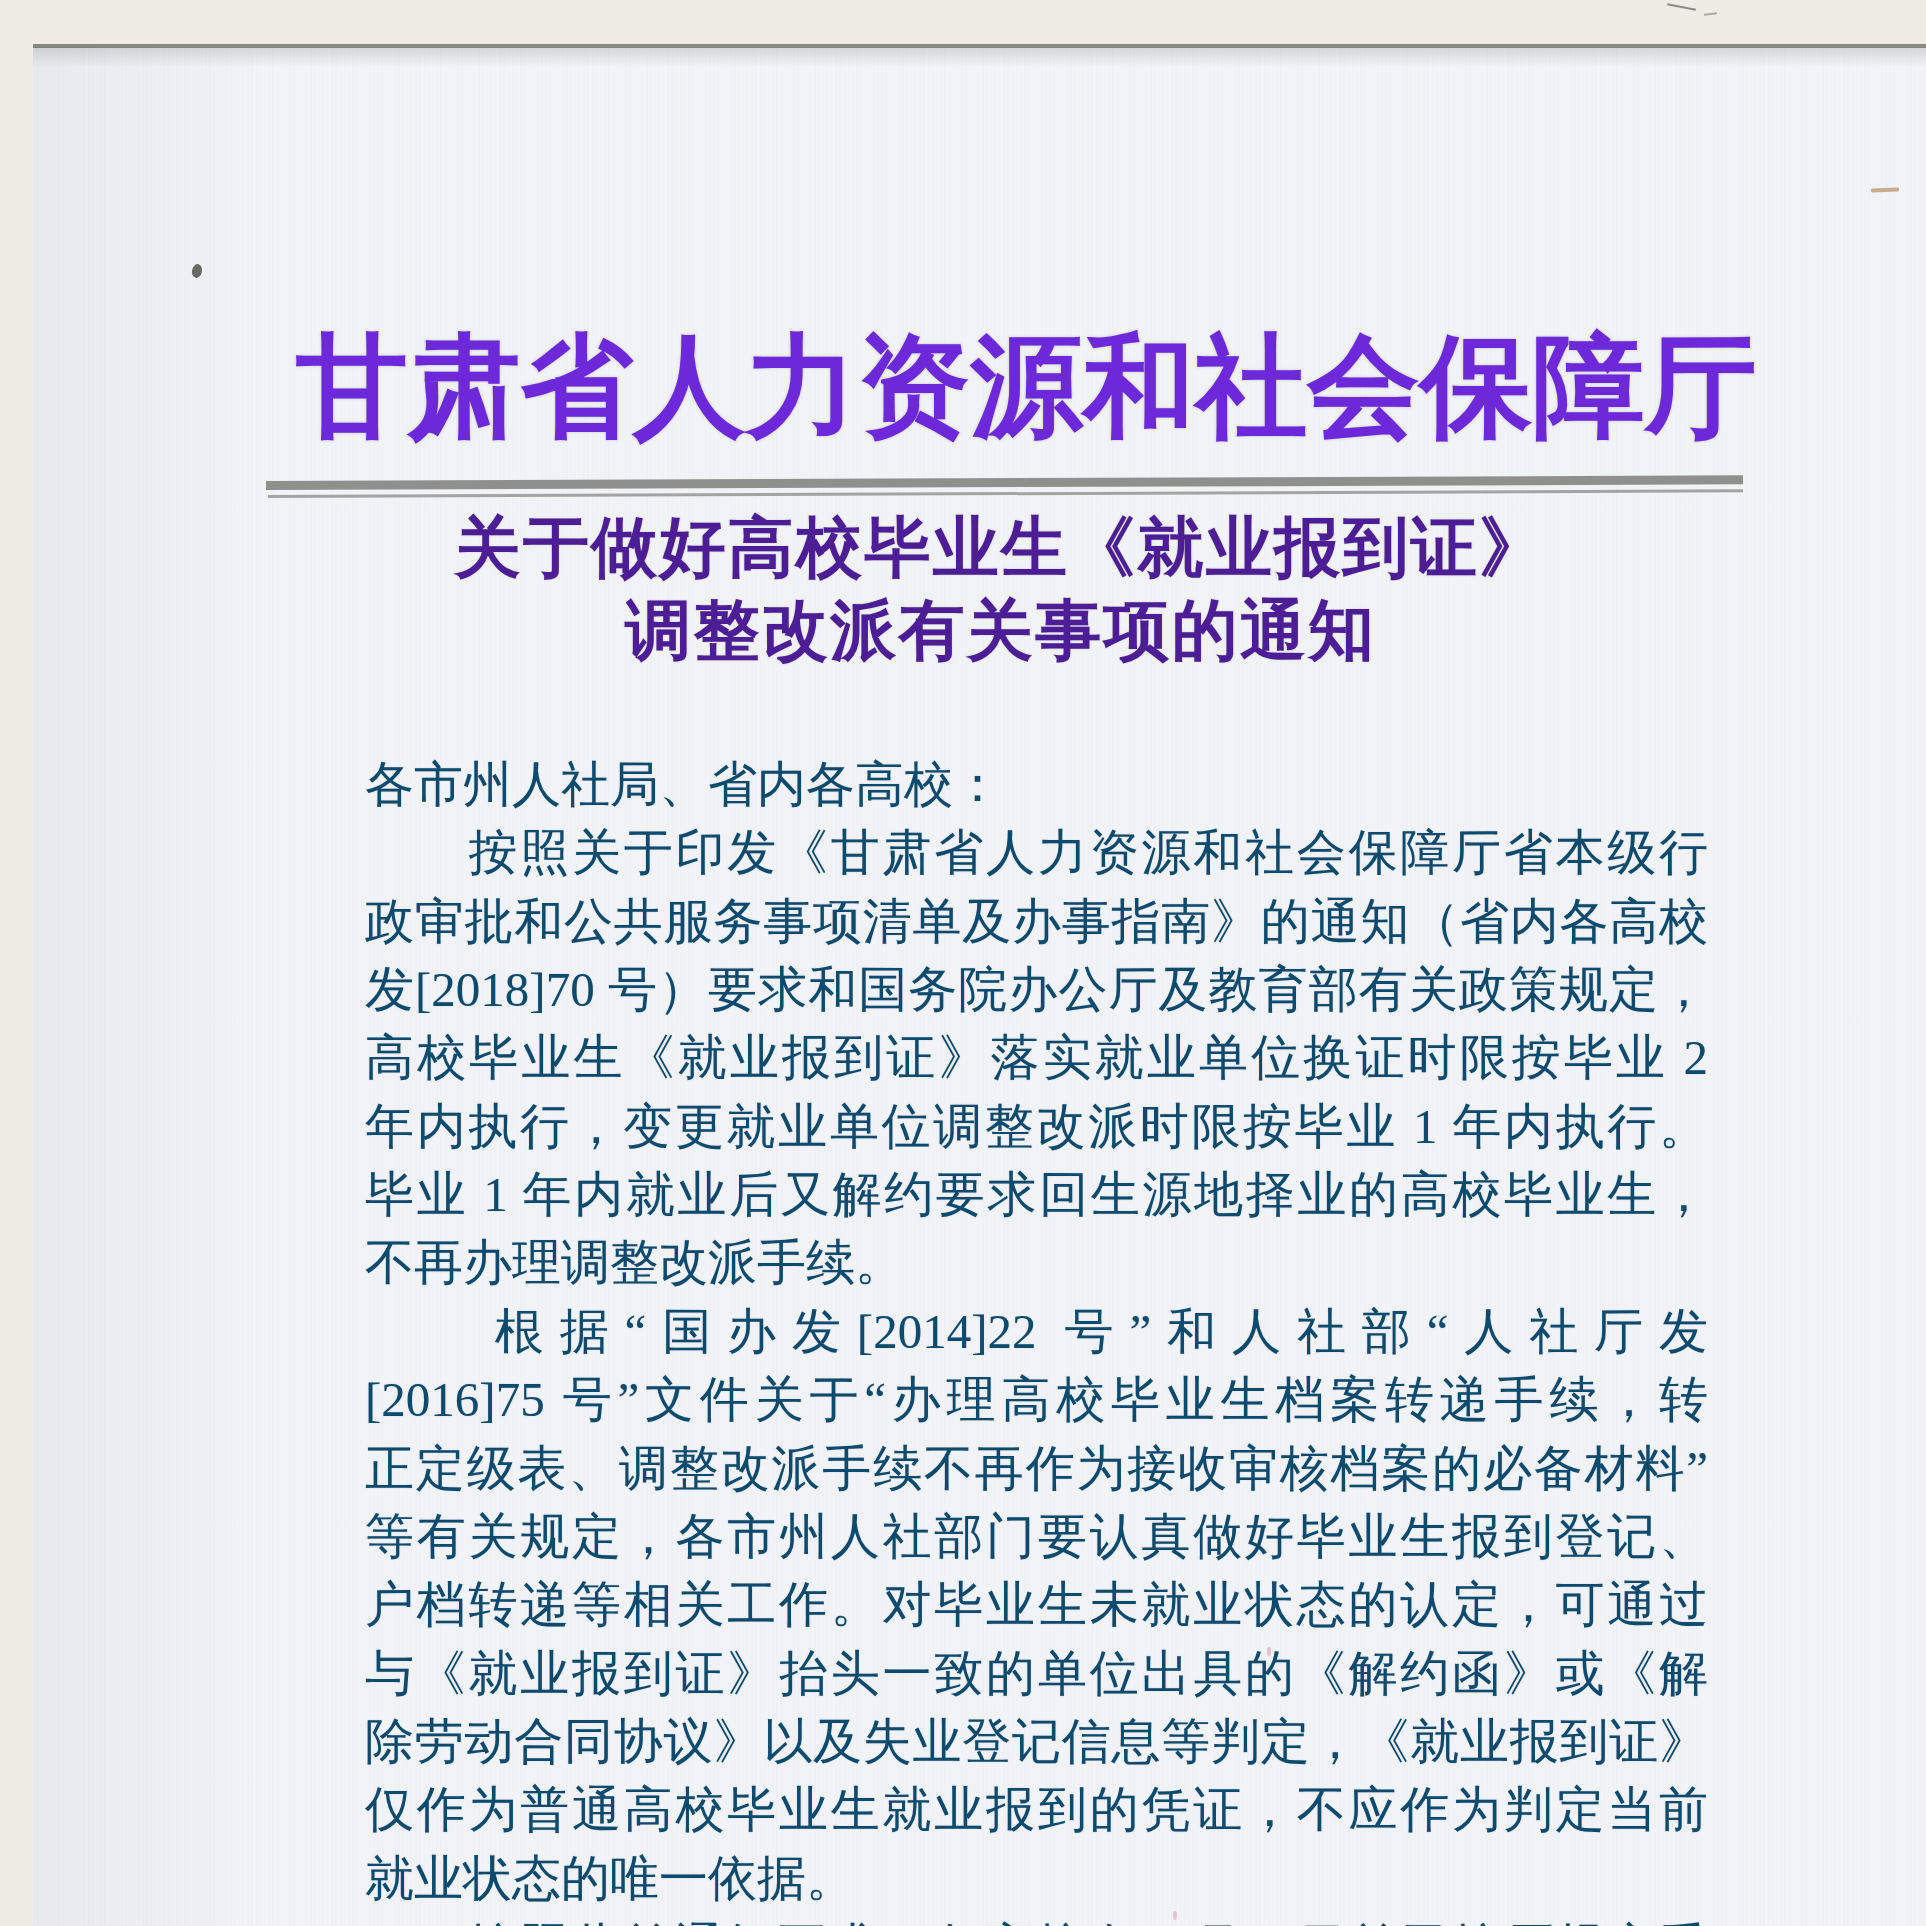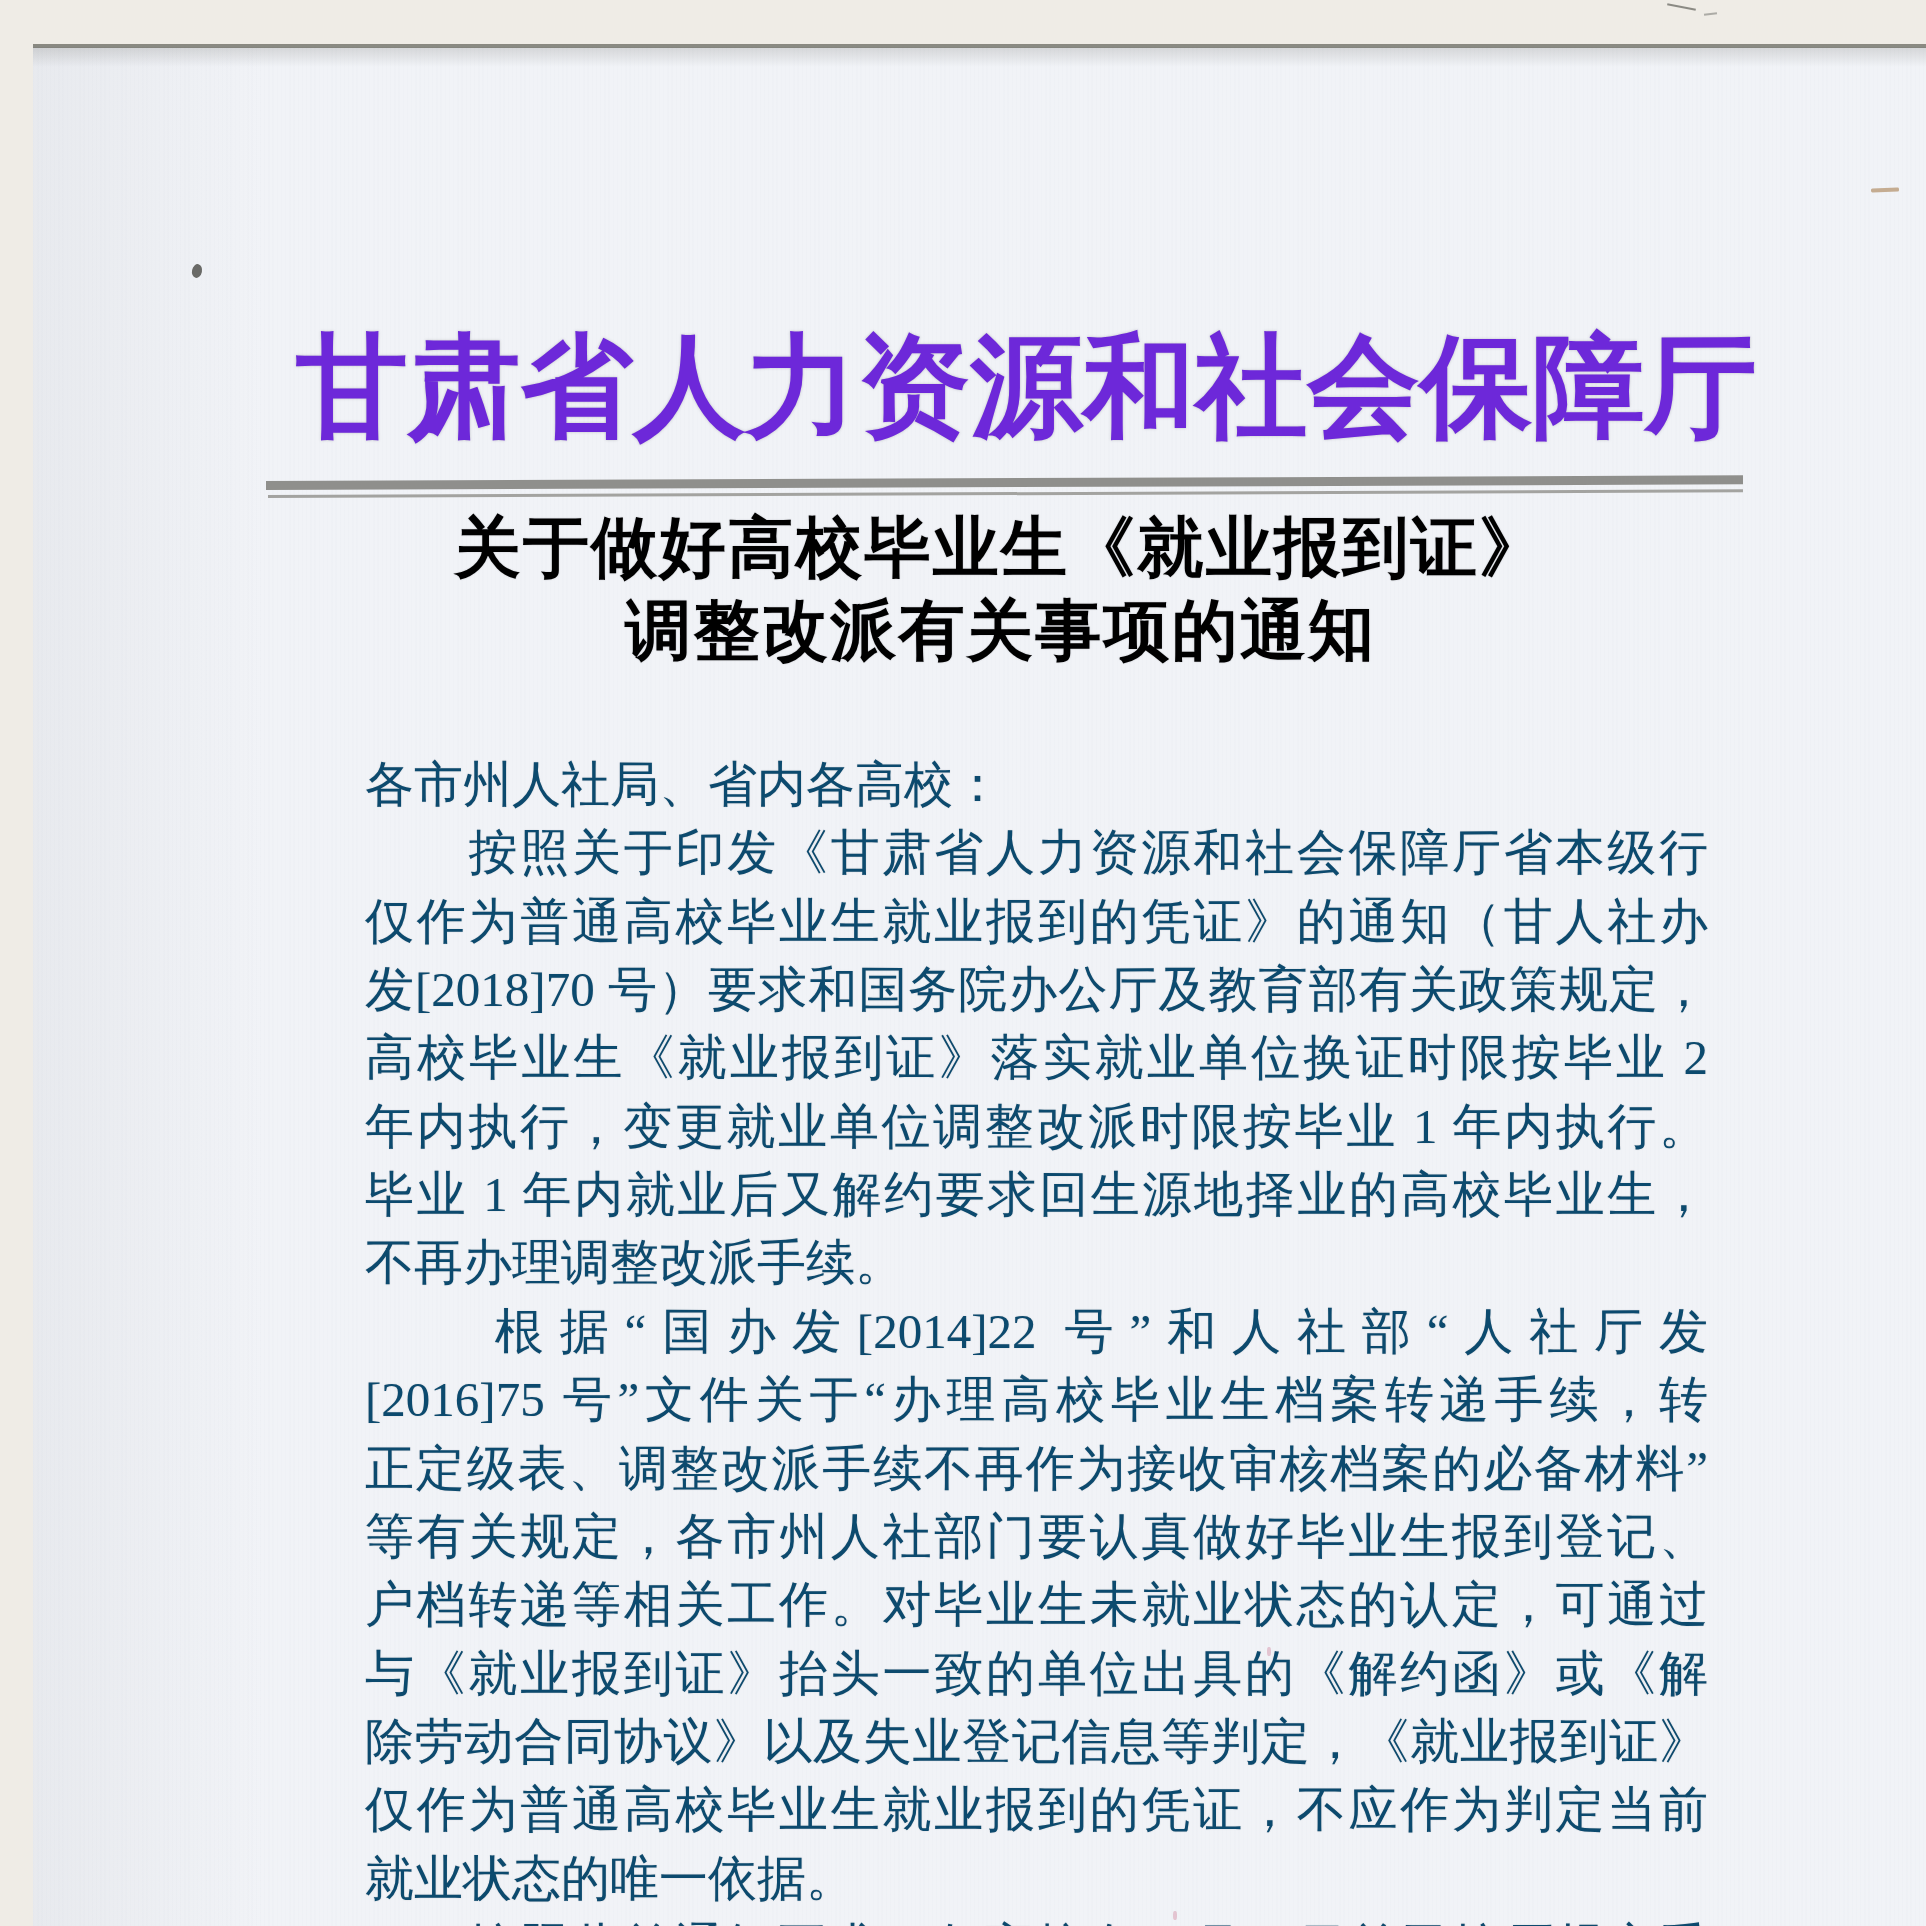--- a/index.html
+++ b/index.html
@@ -27,21 +27,21 @@
     position:absolute;left:296px;top:331px;width:1472px;
     font-size:112px;line-height:1;font-weight:bold;white-space:nowrap;
     color:#6d28d9;letter-spacing:0.4px;
     text-shadow:0 0 2.7px rgba(90,90,100,.35);
   }
   .rule{position:absolute;transform-origin:left center;}
   .rule-thick-top{left:266px;top:481px;width:1477px;height:8.5px;background:#8f8f8c;transform:rotate(-0.22deg);}
   .rule-thin-top{left:268px;top:495px;width:1475px;height:2.7px;background:#a3a3a0;transform:rotate(-0.22deg);}
   .doc-title{
     position:absolute;left:327px;width:1348px;text-align:center;
-    font-size:66px;line-height:1;font-weight:bold;color:#000000;
+    font-size:66px;line-height:1;font-weight:bold;color:#4c1d95;
     letter-spacing:2.3px;text-shadow:0 0 1.5px rgba(50,50,60,.3);
   }
   .doc-title.l1{top:515px;}
   .doc-title.l2{top:598px;}
   .body-line{
     position:absolute;left:365px;width:1343px;
     font-size:49px;line-height:1.18;color:#0c4a6e;
     text-shadow:0 0 1.2px rgba(60,60,70,.28);
   }
   .body-line.fill{text-align:justify;text-align-last:justify;text-justify:inter-character;}
@@ -84,21 +84,21 @@
   <div class="letterhead">甘肃省人力资源和社会保障厅</div>
   <div class="rule rule-thick-top"></div>
   <div class="rule rule-thin-top"></div>
 
   <div class="doc-title l1">关于做好高校毕业生《就业报到证》</div>
   <div class="doc-title l2">调整改派有关事项的通知</div>
 
   <div>
       <div class="body-line" style="top: 756px;">各市州人社局、省内各高校：</div>
       <div class="body-line fill" style="top: 824px;">　　按照关于印发《甘肃省人力资源和社会保障厅省本级行</div>
-      <div class="body-line fill" style="top: 893px;">仅作为普通高校毕业生就业报到的凭证》的通知（甘人社办</div>
+      <div class="body-line fill" style="top: 893px;">政审批和公共服务事项清单及办事指南》的通知（省内各高校</div>
       <div class="body-line fill" style="top: 961px;">发[2018]70 号）要求和国务院办公厅及教育部有关政策规定，</div>
       <div class="body-line fill" style="top: 1029px;">高校毕业生《就业报到证》落实就业单位换证时限按毕业 2</div>
       <div class="body-line fill" style="top: 1098px;">年内执行，变更就业单位调整改派时限按毕业 1 年内执行。</div>
       <div class="body-line fill" style="top: 1166px;">毕业 1 年内就业后又解约要求回生源地择业的高校毕业生，</div>
       <div class="body-line" style="top: 1234px;">不再办理调整改派手续。</div>
       <div class="body-line fill" style="top: 1303px;">　　根据“国办发[2014]22 号”和人社部“人社厅发</div>
       <div class="body-line fill" style="top: 1371px;">[2016]75 号”文件关于“办理高校毕业生档案转递手续，转</div>
       <div class="body-line fill" style="top: 1440px;">正定级表、调整改派手续不再作为接收审核档案的必备材料”</div>
       <div class="body-line fill" style="top: 1508px;">等有关规定，各市州人社部门要认真做好毕业生报到登记、</div>
       <div class="body-line fill" style="top: 1576px;">户档转递等相关工作。对毕业生未就业状态的认定，可通过</div>

